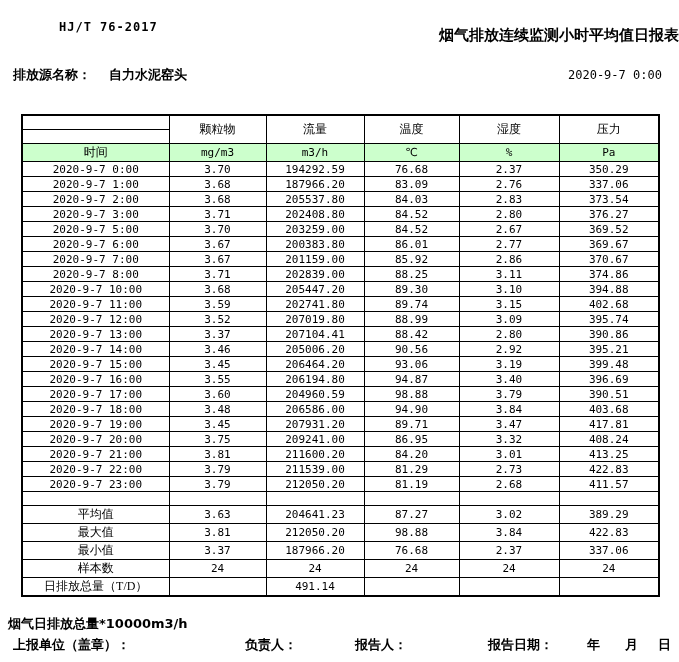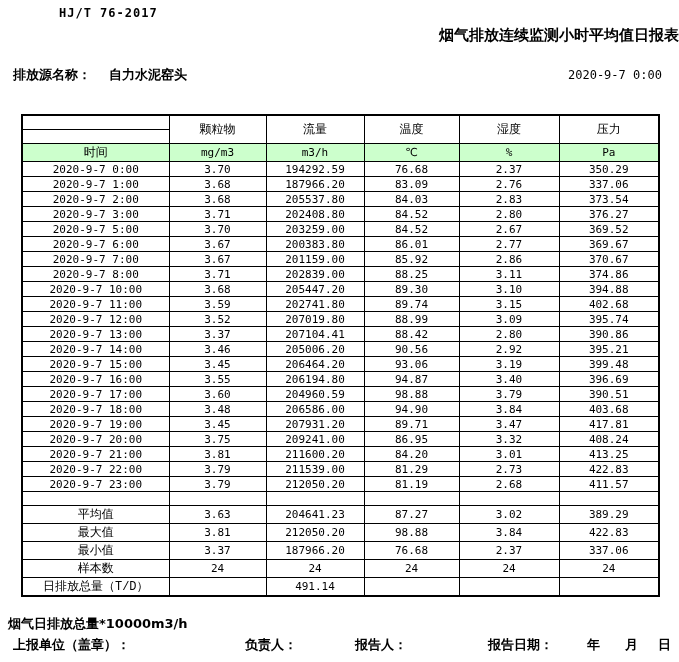--- a/index.html
+++ b/index.html
@@ -1,31 +1,31 @@
 <!DOCTYPE html>
 <html><head>
 <meta charset="utf-8">
 <style>
   html,body{margin:0;padding:0;background:#fff;}
   .page{position:relative;width:679px;height:662px;background:#ffffff;color:#000;
         font-family:"DejaVu Sans",sans-serif;overflow:hidden;}
-  .std{position:absolute;top:6px;left:27px;font-weight:bold;font-size:12px;
+  .std{position:absolute;top:20px;left:27px;font-weight:bold;font-size:12px;
        font-family:"DejaVu Sans Mono",monospace;letter-spacing:1px;padding-left:32px;}
   .title{position:absolute;top:26px;left:0;width:100%;text-align:right;
          font-weight:bold;font-size:15px;}
   .src{position:absolute;top:66px;left:13px;font-weight:bold;font-size:13px;}
   .srcname{margin-left:18px;}
   .date{position:absolute;top:68px;left:568px;font-size:12px;
         font-family:"DejaVu Sans Mono",monospace;}
   table{position:absolute;top:114px;left:21px;width:637px;border-collapse:collapse;
         table-layout:fixed;border:2px solid #000;}
   td{border:1px solid #000;text-align:center;padding:0;height:14px;font-size:11px;
      font-family:"DejaVu Sans Mono","DejaVu Sans",monospace;
      white-space:nowrap;overflow:hidden;}
-  td.cn{font-family:Liberation Mono, monospace;margin-top:16px;}
+  td.cn{font-family:Liberation Serif, serif;margin-top:16px;}
   tr.h1 td{height:27px;font-size:12px;}
   td.tsplit{padding:0;vertical-align:top;}
   .tsplit .ht{height:13px;border-bottom:1px solid #000;}
   .tsplit .hb{height:13px;}
   tr.h2 td{height:15px;background:var(--green,#ccffcc);}
   tr.h2 td.timehead{font-size:12px;}
   tr.emptyrow td{height:13px;}
   tr.sumrow td.cn{font-size:12px;}
   .note{position:absolute;top:615px;left:8px;font-weight:bold;font-size:13px;}
   .sig{position:absolute;top:636px;left:0;width:100%;height:20px;

